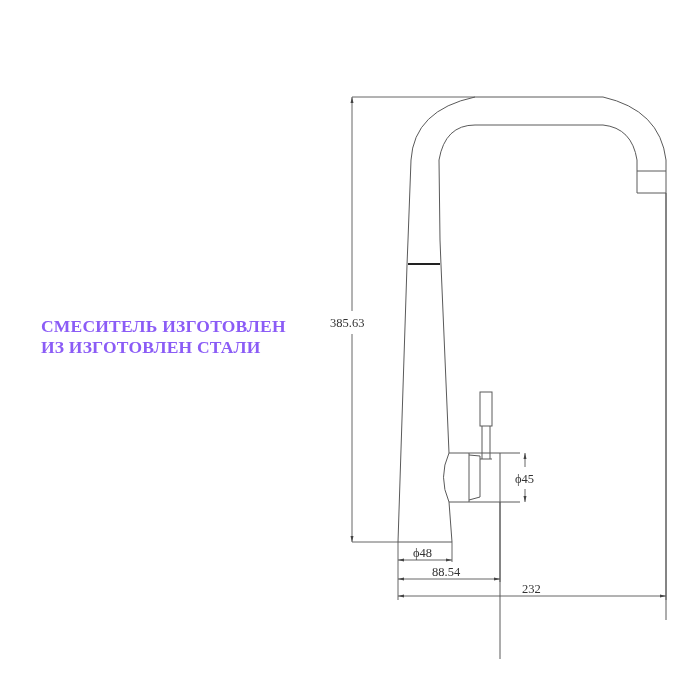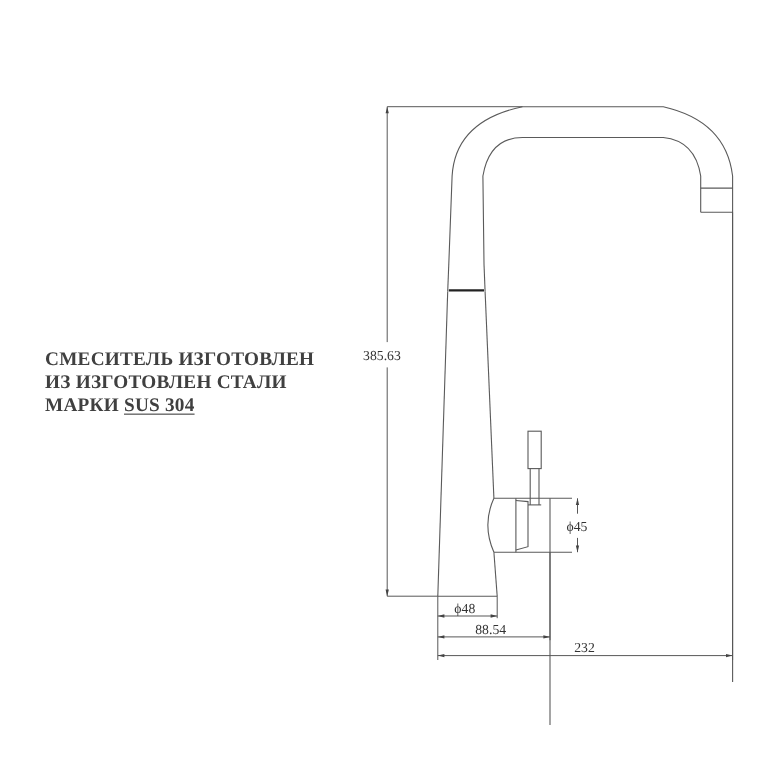--- a/index.html
+++ b/index.html
@@ -1,37 +1,36 @@
 <!DOCTYPE html>
 <html><head>
   <meta charset="utf-8">
   <style>
     html, body { margin: 0; padding: 0; background: #ffffff; }
     body { width: 700px; height: 700px; position: relative; overflow: hidden; }
     .note {
       position: absolute; left: 41px; top: 316px;
       font-family: "Liberation Serif", "DejaVu Serif", serif;
       font-weight: bold; font-size: 17.5px; line-height: 21px;
-      color: #404040; letter-spacing: 0.2px; white-space: nowrap;
+      color: #8b5cf6; letter-spacing: 0.2px; white-space: nowrap;
     }
     .note .line { display: block; }
     .note .u { text-decoration: underline; text-underline-offset: 2px; }
     svg.drawing { position: absolute; left: 0; top: 0; }
     .dimtext {
       font-family: "Liberation Serif", "DejaVu Serif", serif;
       font-size: 12.5px; fill: #333333;
     }
   </style>
 </head>
 <body>
 
 <div class="note">
   <span class="line">СМЕСИТЕЛЬ ИЗГОТОВЛЕН</span>
   <span class="line">ИЗ ИЗГОТОВЛЕН СТАЛИ</span>
-  <span class="line"><span>МАРКИ </span><span class="u">SUS 304</span></span>
 </div>
 
 <svg class="drawing" width="700" height="700" viewBox="0 0 700 700" xmlns="http://www.w3.org/2000/svg">
   <g fill="none" stroke="#5a5a5a" stroke-width="1">
 
     <path d="M 408 240 L 411 160 Q 414 110 475 97 L 603 97 Q 660 110 666 160 L 666 620"></path>
 
     <path d="M 440 240 L 439 160 Q 445 125 475 125 L 603 125 Q 632 128 637 160 L 637 193"></path>
 
     <line x1="637" y1="171" x2="666" y2="171"></line>

